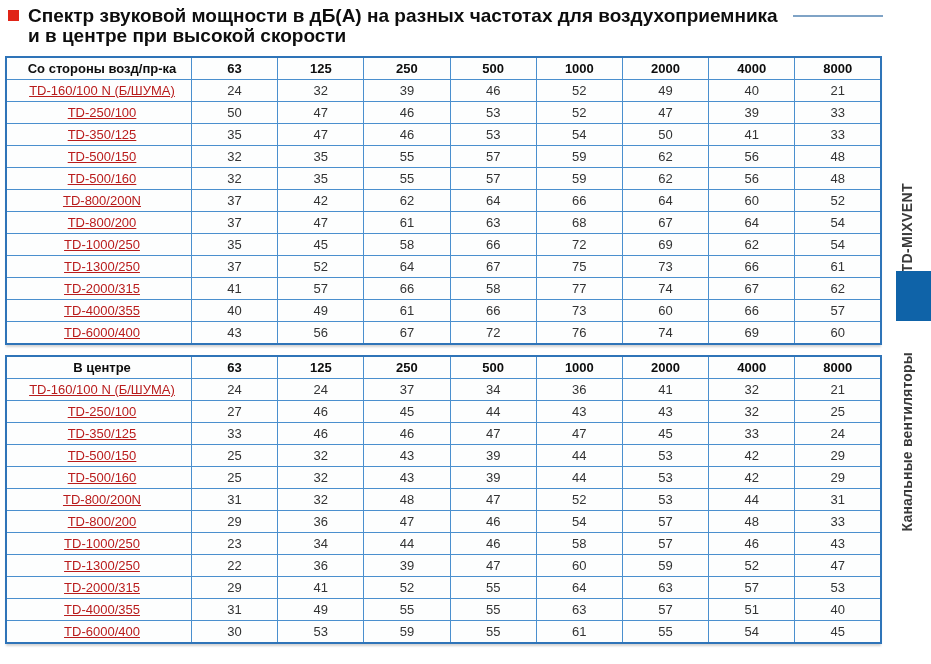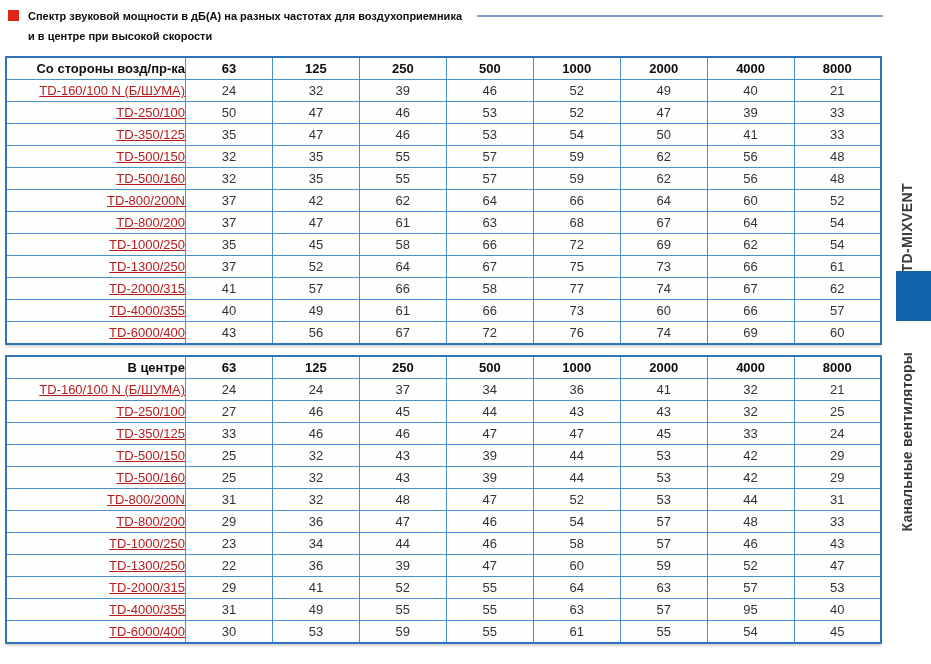--- a/index.html
+++ b/index.html
@@ -7,41 +7,41 @@
     width:931px;height:664px;overflow:hidden;background:#ffffff;
     font-family:"Liberation Sans", sans-serif;color:#222;
   }
   .page{position:relative;width:931px;height:664px;display:flex;}
   .main{width:885px;position:relative;}
   .sidebar{width:46px;position:relative;}
 
   
   .title-block{display:flex;align-items:flex-start;margin:6px 0 0 8px;}
   .bullet{width:11px;height:11px;background:#e02417;flex:none;margin:4px 9px 0 0;}
-  .title-lines{flex:1;font-weight:bold;font-size:11px;line-height:20px;color:#0d0d0d;}
+  .title-lines{flex:1;font-weight:bold;font-size:19px;line-height:20px;color:#0d0d0d;}
   .l1row{display:flex;align-items:center;}
   .rule{flex:1;height:2px;background:#7fa3c6;margin:0 2px 0 15px;min-width:40px;}
 
   
   table.spec{
     border-collapse:collapse;table-layout:fixed;
     width:877px;margin:10px 0 0 5px;
     background:#fdfefe;
     box-shadow:0 3px 2px -1px rgba(130,130,130,.35);
   }
   table.spec th, table.spec td{
     border:1px solid #4a8fce;
     height:21px;padding:0;
     font-size:13px;color:#333;
     text-align:center;vertical-align:middle;
   }
   table.spec{border:2px solid #2f74b8;}
   table.spec th{font-weight:bold;color:#0d0d0d;}
   table.spec th.corner, table.spec td.model{
-    text-align:right;width:178px;
+    text-align:center;padding-left:6px;width:178px;
   }
   table.spec td.model{color:#b91c1c;text-decoration:underline;}
 
   
   .vtext{
     position:absolute;
     writing-mode:vertical-rl;transform:rotate(180deg);
     font-weight:bold;color:#3a3a3a;white-space:nowrap;
   }
   .tab-top{top:183px;left:14px;font-size:14px;letter-spacing:.4px;}
@@ -341,21 +341,21 @@
             <td>53</td>
           </tr>
           <tr>
             <td class="model">TD-4000/355</td>
             <td>31</td>
             <td>49</td>
             <td>55</td>
             <td>55</td>
             <td>63</td>
             <td>57</td>
-            <td>95</td>
+            <td>51</td>
             <td>40</td>
           </tr>
           <tr>
             <td class="model">TD-6000/400</td>
             <td>30</td>
             <td>53</td>
             <td>59</td>
             <td>55</td>
             <td>61</td>
             <td>55</td>

